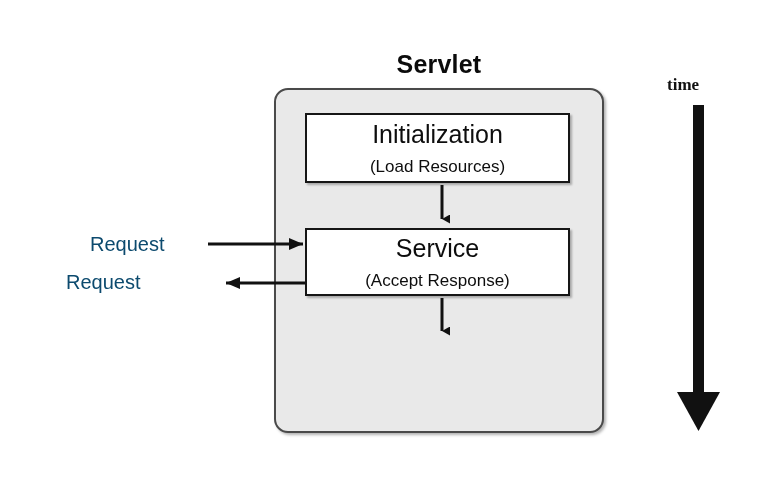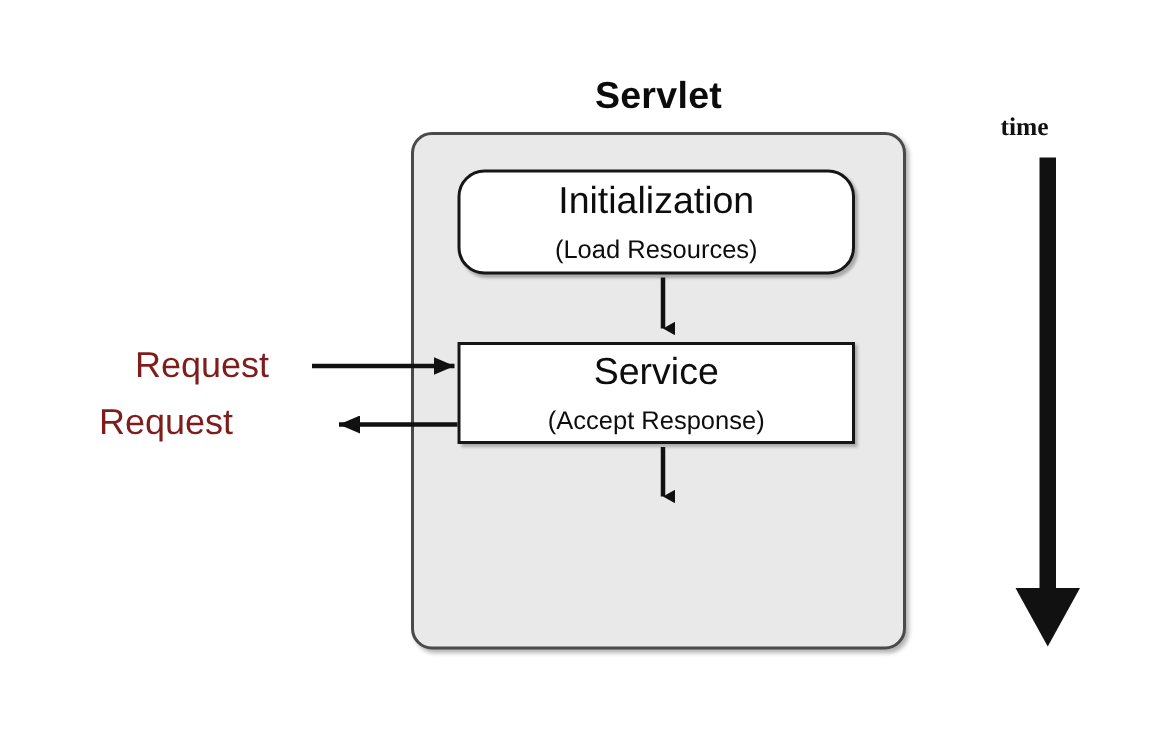--- a/index.html
+++ b/index.html
@@ -61,21 +61,21 @@
     box-sizing: border-box;
     background: #ffffff;
     border: 2px solid #161616;
     box-shadow: 2px 2px 2px rgba(0,0,0,0.28);
     display: flex;
     flex-direction: column;
     align-items: center;
     justify-content: center;
     color: #0d0d0d;
   }
-  .stage-box.initialization { top: 113px; height: 70px; border-radius: 18px; }
+  .stage-box.initialization { top: 113px; height: 70px; }
   .stage-box.service        { top: 228px; height: 68px; }
   .stage-box.destruction    { top: 340px; height: 62px; }
 
   .stage-title {
     font-family: "Liberation Sans", sans-serif;
     font-size: 25px;
     line-height: 28px;
     font-weight: normal;
   }
   .stage-sub {
@@ -92,23 +92,23 @@
     left: 0;
     width: 767px;
     height: 498px;
     pointer-events: none;
   }
 
   
   .side-label {
     position: absolute;
     font-family: "Liberation Sans", sans-serif;
-    font-size: 24px;
+    font-size: 20px;
     line-height: 30px;
-    color: #7f1d1d;
+    color: #0c4a6e;
     white-space: nowrap;
   }
   .side-label.request  { left: 78px;  top: 229px; }
   .side-label.response { left: 54px;  top: 267px; }
 
   
   .time-label {
     position: absolute;
     left: 655px;
     top: 72px;

